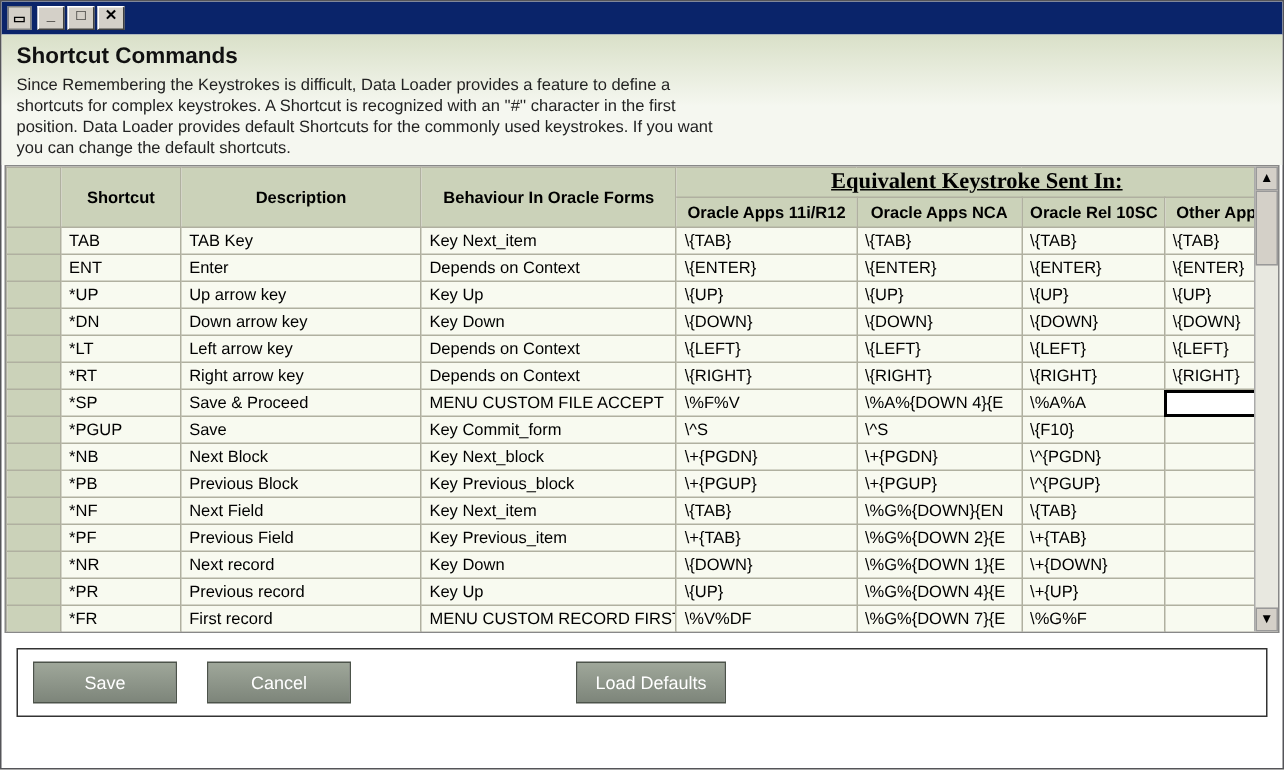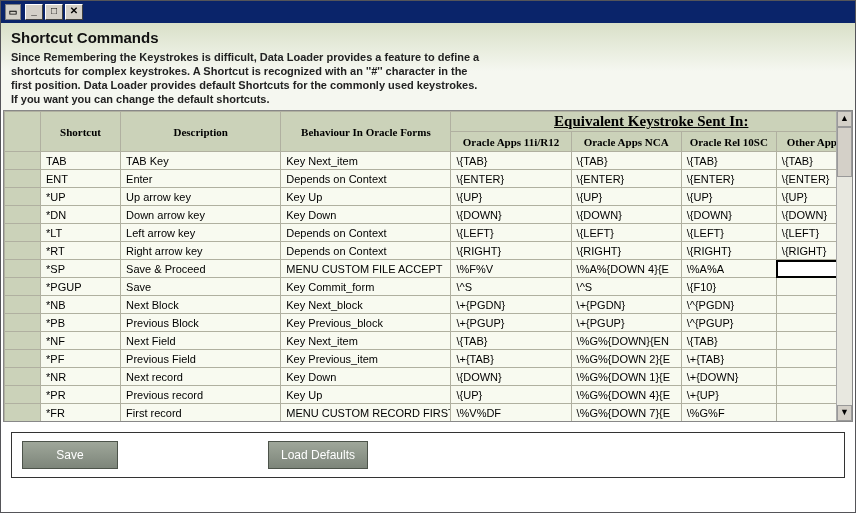--- a/index.html
+++ b/index.html
@@ -56,21 +56,20 @@
     font-size: 15px;
     font-weight: bold;
     color: #111;
     margin-bottom: 4px;
   }
   .intro {
     font-size: 11px;
     color: #222;
     line-height: 14px;
     max-width: 470px;
-    font-weight: bold;
   }
   
   .grid-wrap {
     position: relative;
     margin: 0 2px;
     height: 312px;
     border: 1px solid #888;
     background: #f8faf0;
   }
   .grid-scroll {
@@ -91,21 +90,20 @@
     overflow: hidden;
     height: 18px;
     background: #f8faf0;
   }
   .grid th {
     background: #cbd2b9;
     font-weight: bold;
     text-align: center;
     color: #000;
     height: 20px;
-    font-family: Liberation Serif, serif;
   }
   .grid th.group {
     font-family: Liberation Serif, serif;
     font-size: 15px;
     text-decoration: underline;
   }
   .grid td.rowhandle {
     background: #cbd2b9;
     width: 34px;
   }
@@ -354,15 +352,16 @@
   <div class="vscroll">
     <div class="arrow">▲</div>
     <div class="thumb"></div>
     <div class="track"></div>
     <div class="arrow">▼</div>
   </div>
 </div>
 
 <div class="button-bar">
   <div class="btn">Save</div>
+  <div class="btn">Cancel</div>
   <div class="spacer"></div>
   <div class="btn wide">Load Defaults</div>
 </div>
 
 </body></html>

